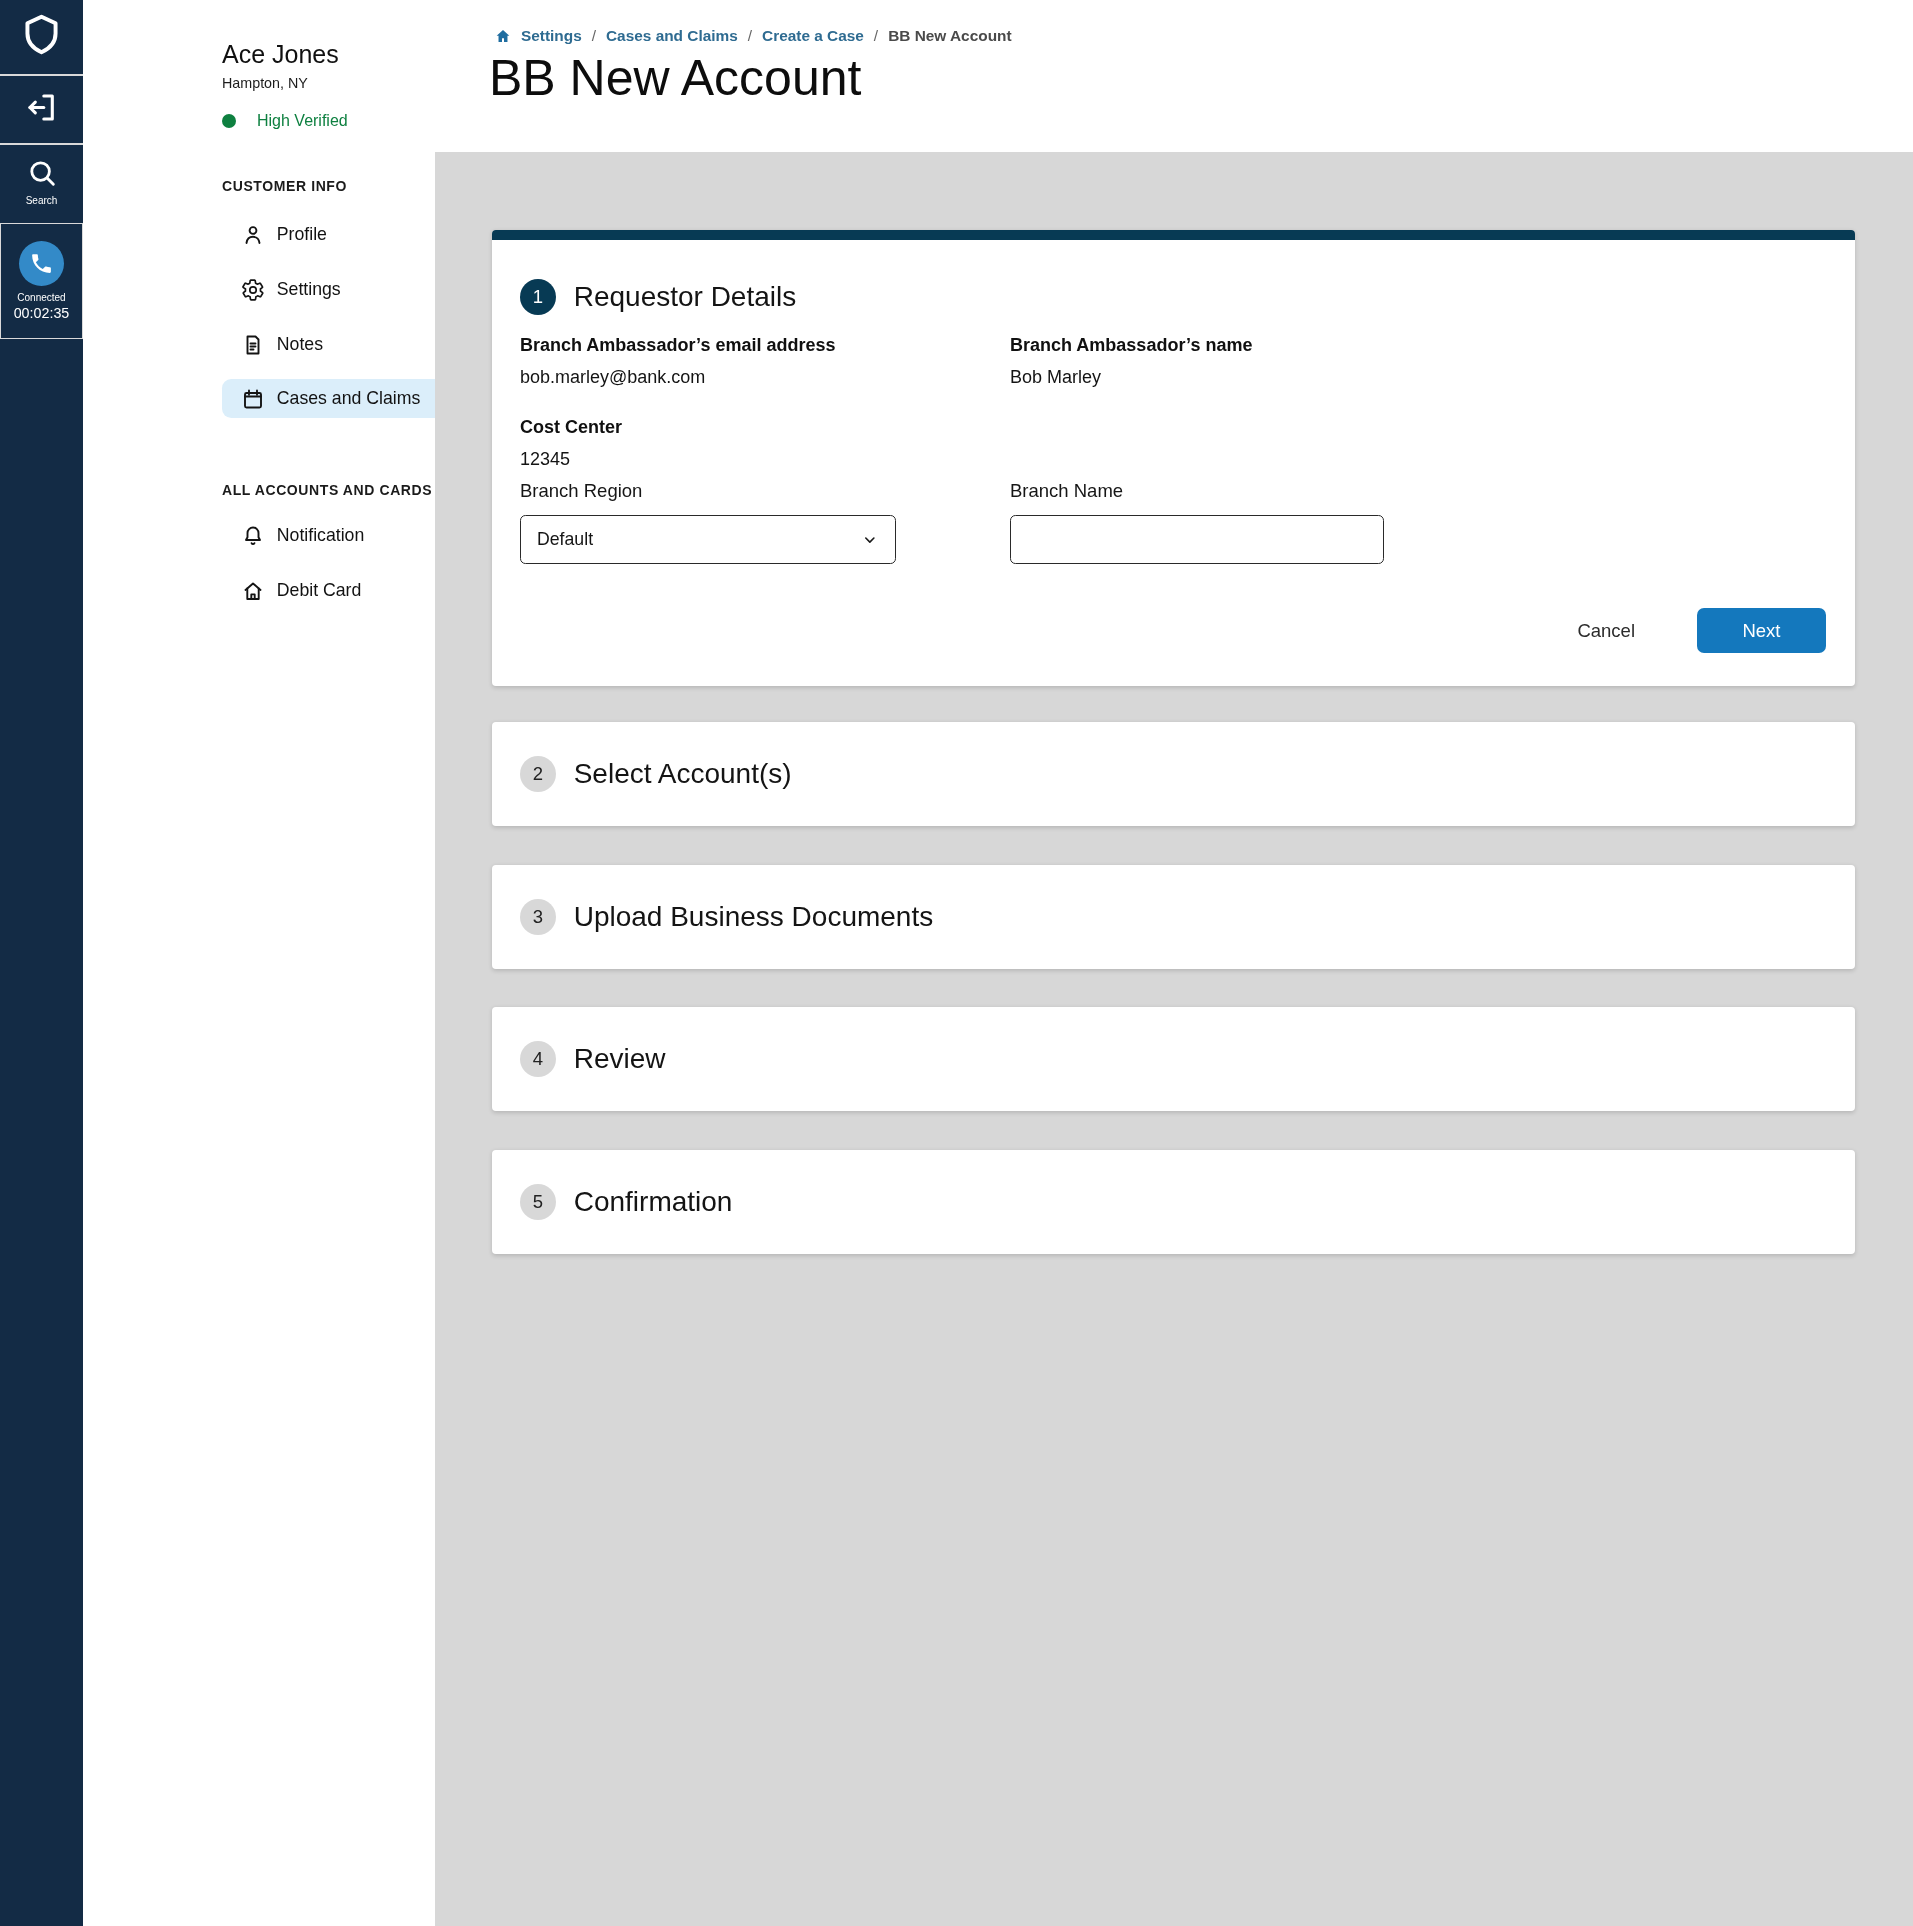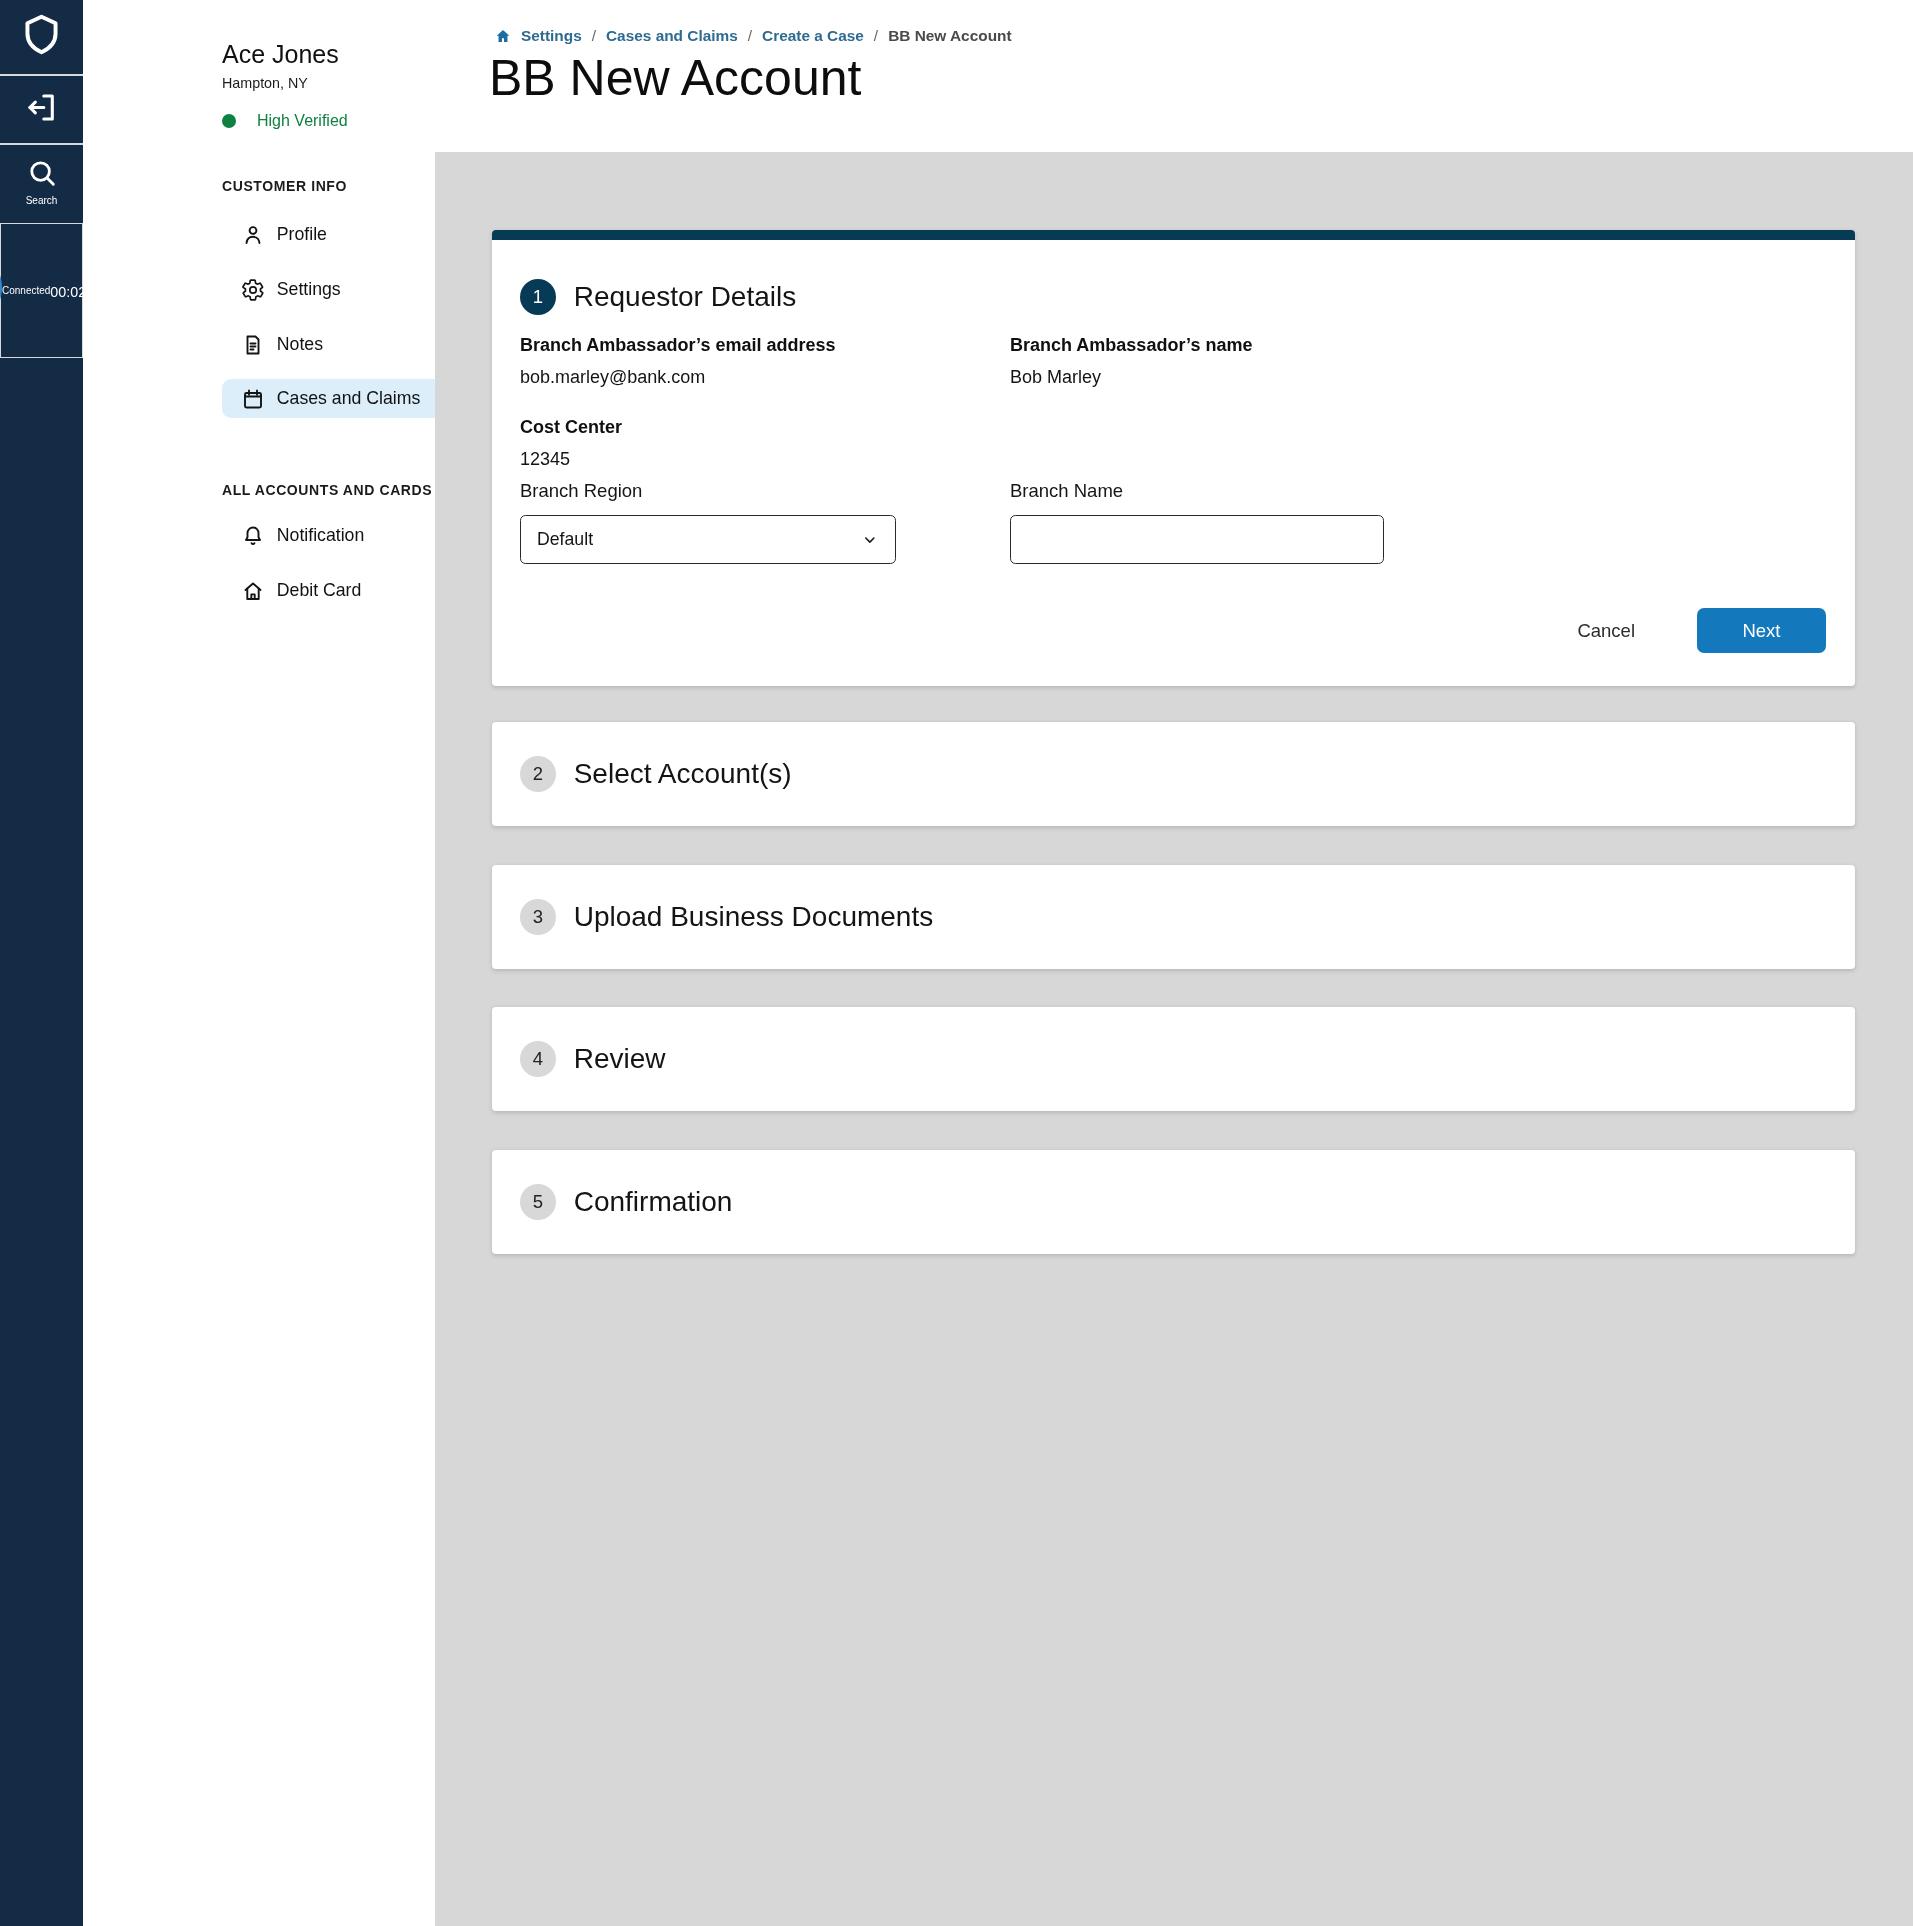--- a/index.html
+++ b/index.html
@@ -4,21 +4,21 @@
 <style>
   html,body{margin:0;padding:0;}
   body{width:1914px;height:2099px;font-family:"Liberation Sans","DejaVu Sans",sans-serif;}
   #app{position:relative;width:1914px;height:2099px;background:#ffffff;overflow:hidden;color:#141414;}
 
   
   .rail{position:absolute;left:0;top:0;width:83px;height:100%;background:#132b45;}
   .rail-block{position:absolute;left:0;width:100%;display:flex;flex-direction:column;align-items:center;color:#fff;}
   .rail-divider{position:absolute;left:0;width:100%;height:1.5px;background:#d9d9d9;}
   .rail-label{font-size:10px;margin-top:5.4px;color:#fff;}
-  .connected-tile{position:absolute;left:0;top:223px;width:83px;height:135px;border:1.9px solid #d9d9d9;box-sizing:border-box;display:flex;flex-direction:row;align-items:center;justify-content:center;color:#fff;background:#132b45;}
+  .connected-tile{position:absolute;left:0;top:223px;width:83px;height:116px;border:1.9px solid #d9d9d9;box-sizing:border-box;display:flex;flex-direction:column;align-items:center;justify-content:center;color:#fff;background:#132b45;}
   .phone-circle{width:45px;height:45px;border-radius:50%;background:#338ac8;display:flex;align-items:center;justify-content:center;margin-bottom:6.2px;}
   .timer{font-size:14.3px;margin-top:2.3px;}
 
   
   .sidebar{position:absolute;left:83px;top:0;width:352px;height:100%;background:#ffffff;}
   .cust-name{position:absolute;left:139px;top:40px;font-size:25px;color:#101010;}
   .cust-loc{position:absolute;left:139px;top:75px;font-size:14.3px;color:#1c1c1c;}
   .verified{position:absolute;left:139px;top:112px;display:flex;align-items:center;gap:21px;color:#0e8040;font-size:16px;}
   .dot{width:14px;height:14px;border-radius:50%;background:#0e8040;}
   .section-label{position:absolute;left:139px;font-size:14px;font-weight:600;letter-spacing:0.6px;color:#1b1b1b;}

